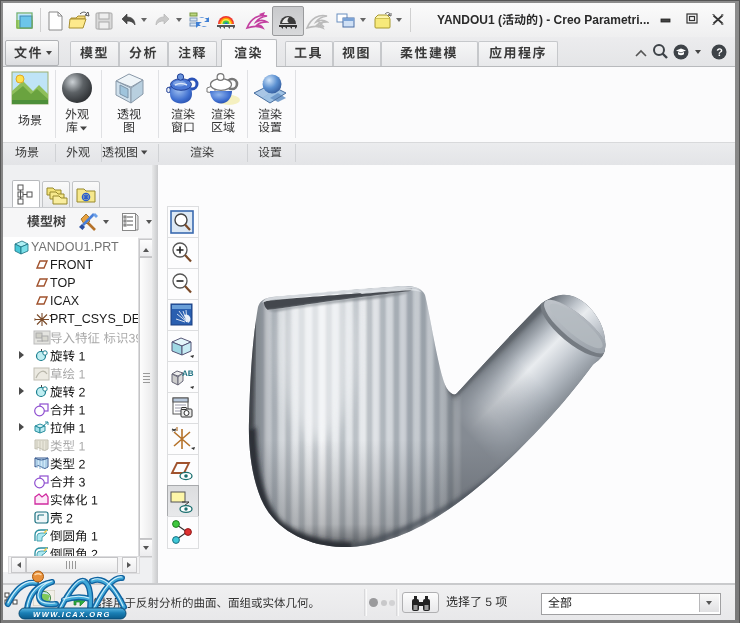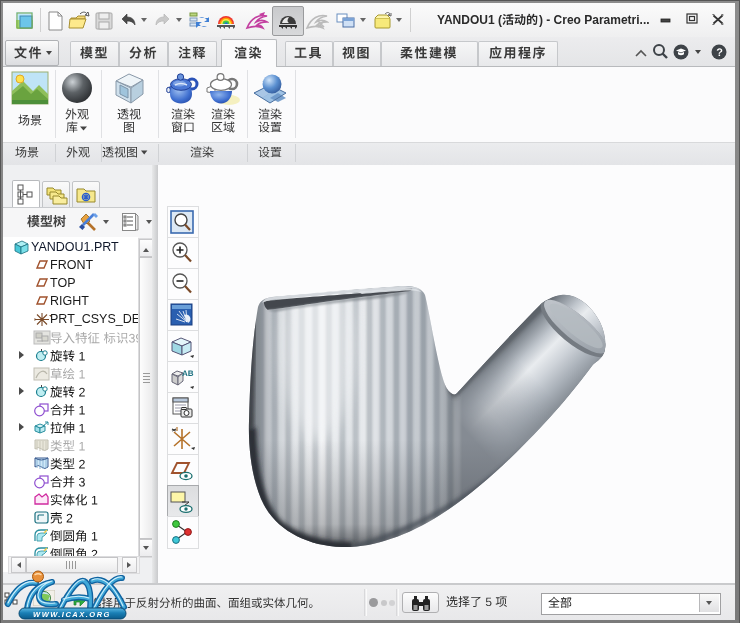--- a/index.html
+++ b/index.html
@@ -451,39 +451,39 @@
     </div>
 <div style="position:absolute;left:146px;top:220px;width:0;height:0;border:3.5px solid transparent;border-top:4.5px solid #555"></div>
 <div style="position:absolute;left:3px;top:237px;width:135px;height:335px;background:#fff"></div>
 <div style="position:absolute;left:13px;top:240px">
       <svg width="17" height="15" viewBox="0 0 17 15" style="display:block">
         <path d="M2 4 9 1l6 3-7 3z" fill="#aef0f4" stroke="#1a6f7f" stroke-width="0.8"></path>
         <path d="M2 4v7l6 3V7z" fill="#49c8d8" stroke="#1a6f7f" stroke-width="0.8"></path>
         <path d="M15 4v7l-7 3V7z" fill="#7adfe8" stroke="#1a6f7f" stroke-width="0.8"></path>
       </svg>
     </div>
-<div style="position:absolute;left:31px;top:240px;font-size:12.5px;color:#0f172a;white-space:nowrap;width:107px;overflow:hidden">YANDOU1.PRT</div>
+<div style="position:absolute;left:31px;top:240px;font-size:12.5px;color:#737373;white-space:nowrap;width:107px;overflow:hidden">YANDOU1.PRT</div>
 <div style="position:absolute;left:33px;top:258px">
       <svg width="17" height="13" viewBox="0 0 17 13" style="display:block">
         <path d="M4 10 7 3h7l-3 7z" fill="none" stroke="#a0522d" stroke-width="1.4"></path>
       </svg>
     </div>
 <div style="position:absolute;left:50px;top:258px;font-size:12.5px;color:#1a1a1a;white-space:nowrap;width:88px;overflow:hidden">FRONT</div>
 <div style="position:absolute;left:33px;top:276px">
       <svg width="17" height="13" viewBox="0 0 17 13" style="display:block">
         <path d="M4 10 7 3h7l-3 7z" fill="none" stroke="#a0522d" stroke-width="1.4"></path>
       </svg>
     </div>
 <div style="position:absolute;left:50px;top:276px;font-size:12.5px;color:#1a1a1a;white-space:nowrap;width:88px;overflow:hidden">TOP</div>
 <div style="position:absolute;left:33px;top:294px">
       <svg width="17" height="13" viewBox="0 0 17 13" style="display:block">
         <path d="M4 10 7 3h7l-3 7z" fill="none" stroke="#a0522d" stroke-width="1.4"></path>
       </svg>
     </div>
-<div style="position:absolute;left:50px;top:294px;font-size:12.5px;color:#1a1a1a;white-space:nowrap;width:88px;overflow:hidden">RIGHT</div>
+<div style="position:absolute;left:50px;top:294px;font-size:12.5px;color:#1a1a1a;white-space:nowrap;width:88px;overflow:hidden">ICAX</div>
 <div style="position:absolute;left:33px;top:312px">
       <svg width="18" height="15" viewBox="0 0 18 15" style="display:block">
         <g stroke="#7a4a28" stroke-width="1.1" fill="none">
           <path d="M9 1v13M2 7.5h14M4 2.5l10 10M14 2.5 4 12.5"></path>
         </g>
         <path d="M1.5 6l2 1.5-2 1.5zM16 3h2v2z" fill="#7a4a28"></path>
       </svg>
     </div>
 <div style="position:absolute;left:50px;top:312px;font-size:12.5px;color:#1a1a1a;white-space:nowrap;width:88px;overflow:hidden">PRT_CSYS_DEF</div>
 <div style="position:absolute;left:33px;top:330px">

